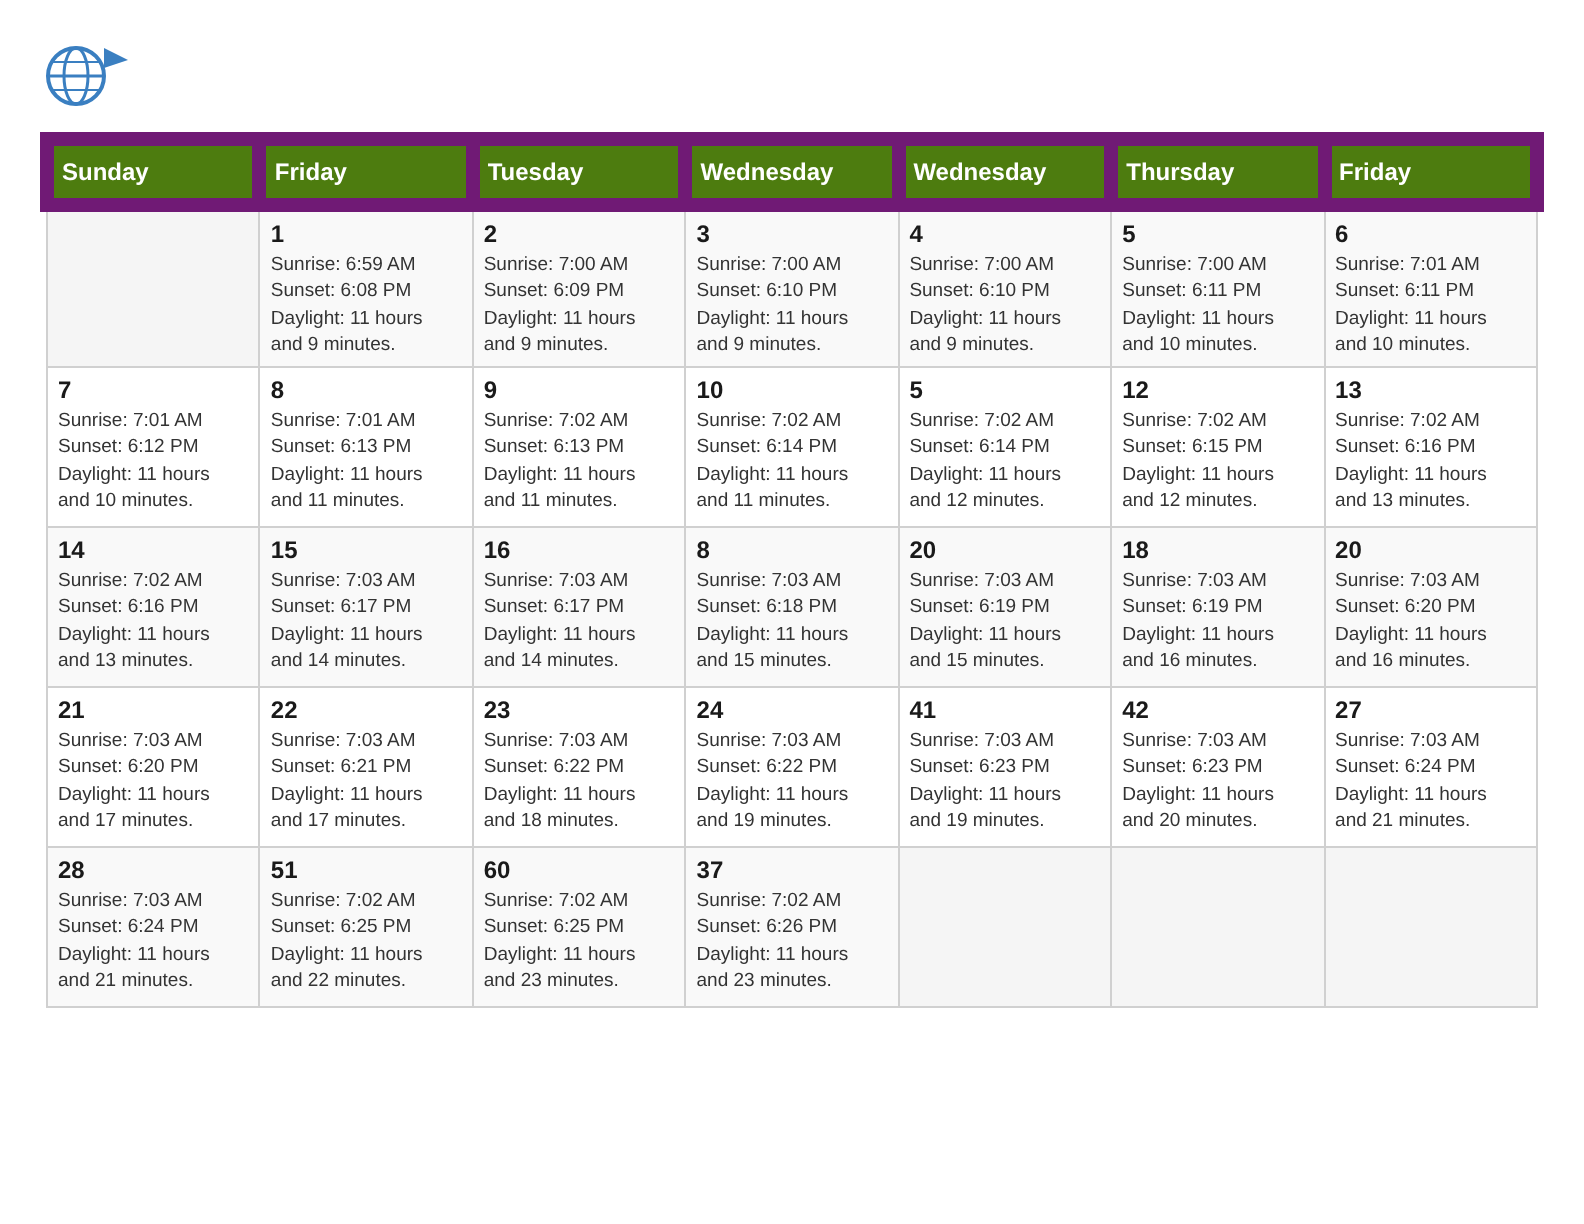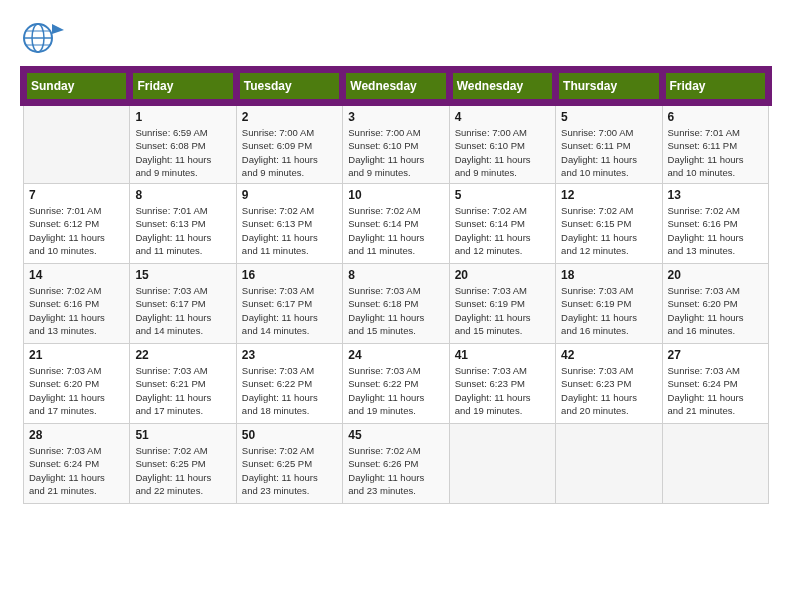--- a/index.html
+++ b/index.html
@@ -236,25 +236,25 @@
       <tr>
         <td>
           <span class="day-number">28</span>
           <div class="day-info">Sunrise: 7:03 AM<br>Sunset: 6:24 PM<br>Daylight: 11 hours<br>and 21 minutes.</div>
         </td>
         <td>
           <span class="day-number">51</span>
           <div class="day-info">Sunrise: 7:02 AM<br>Sunset: 6:25 PM<br>Daylight: 11 hours<br>and 22 minutes.</div>
         </td>
         <td>
-          <span class="day-number">50</span>
+          <span class="day-number">60</span>
           <div class="day-info">Sunrise: 7:02 AM<br>Sunset: 6:25 PM<br>Daylight: 11 hours<br>and 23 minutes.</div>
         </td>
         <td>
-          <span class="day-number">45</span>
+          <span class="day-number">37</span>
           <div class="day-info">Sunrise: 7:02 AM<br>Sunset: 6:26 PM<br>Daylight: 11 hours<br>and 23 minutes.</div>
         </td>
         <td class="empty-cell"></td>
         <td class="empty-cell"></td>
         <td class="empty-cell"></td>
       </tr>
     </tbody>
 </table>
 
 </body></html>

